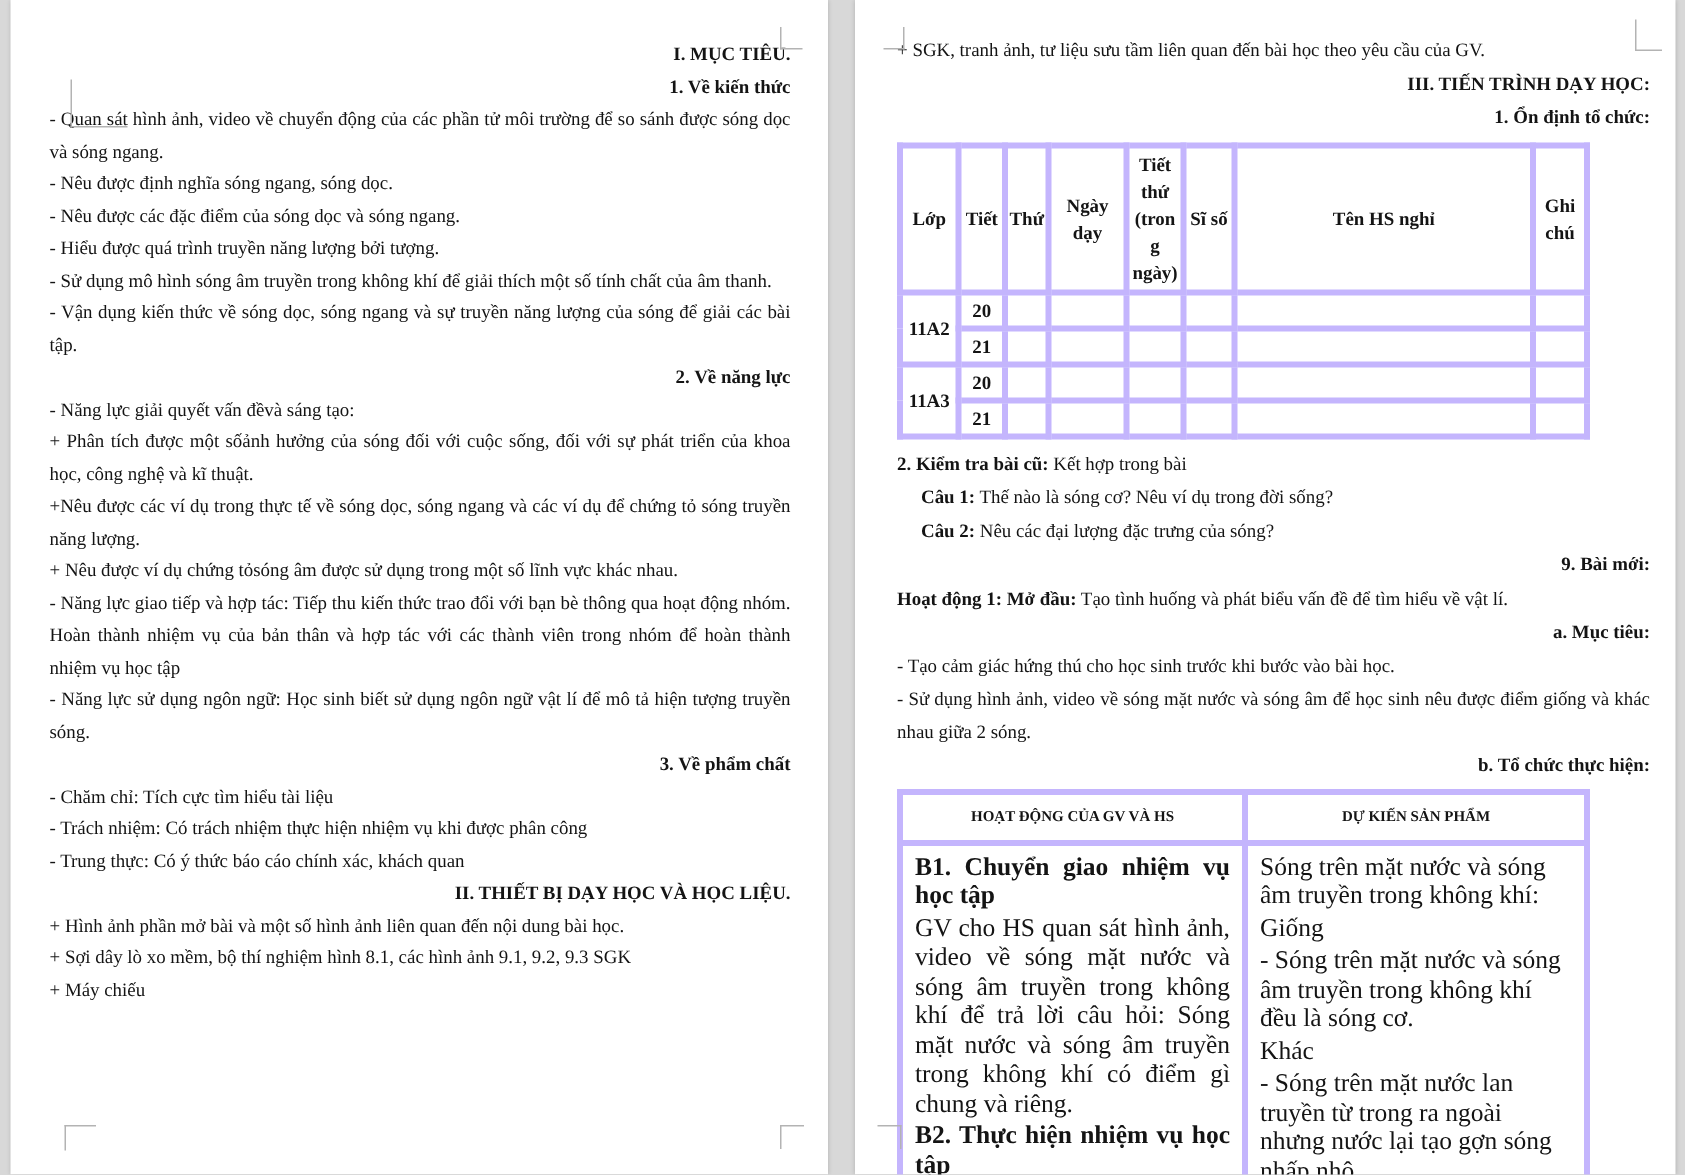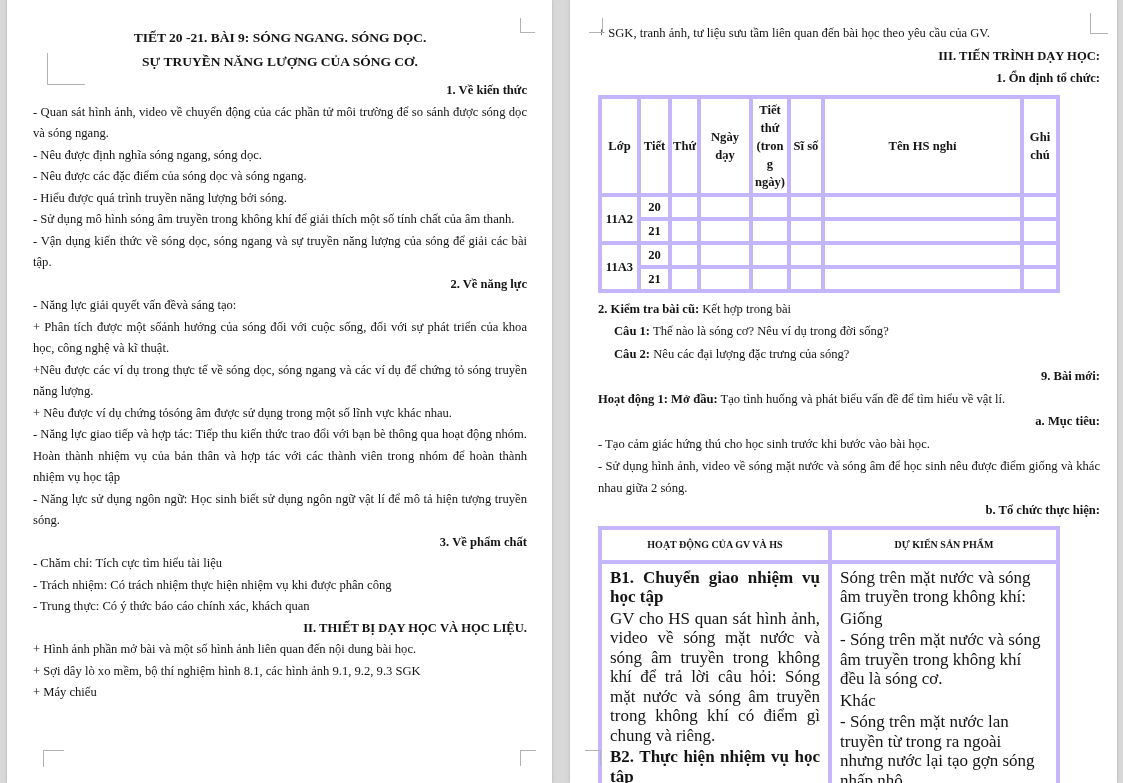--- a/index.html
+++ b/index.html
@@ -48,30 +48,27 @@
   #m-lp-br{left:520px;top:750px;width:15px;height:15px;border-left-width:1px;border-top-width:1px;}
   #m-rp-bl{left:585px;top:750px;width:15px;height:15px;border-right-width:1px;border-top-width:1px;}
 </style>
 </head>
 <body>
 
 <div id="canvas">
 
   <div class="page" id="page-left">
     <div class="inner-left">
-      <div class="title-wrap">
-        <p class="doc-title">TIẾT 20 -21. BÀI 9: SÓNG NGANG. SÓNG DỌC.</p>
-        <p class="doc-title">SỰ TRUYỀN NĂNG LƯỢNG CỦA SÓNG CƠ.</p>
-      </div>
       <div>
+          <p class="para h">I. MỤC TIÊU.</p>
           <p class="para h">1. Về kiến thức</p>
           <p class="para p">- Quan sát hình ảnh, video về chuyển động của các phần tử môi trường để so sánh được sóng dọc và sóng ngang.</p>
           <p class="para p">- Nêu được định nghĩa sóng ngang, sóng dọc.</p>
           <p class="para p">- Nêu được các đặc điểm của sóng dọc và sóng ngang.</p>
-          <p class="para p">- Hiểu được quá trình truyền năng lượng bởi sóng.</p>
+          <p class="para p">- Hiểu được quá trình truyền năng lượng bởi tượng.</p>
           <p class="para p">- Sử dụng mô hình sóng âm truyền trong không khí để giải thích một số tính chất của âm thanh.</p>
           <p class="para p">- Vận dụng kiến thức về sóng dọc, sóng ngang và sự truyền năng lượng của sóng để giải các bài tập.</p>
           <p class="para h">2. Về năng lực</p>
           <p class="para p">- Năng lực giải quyết vấn đềvà sáng tạo:</p>
           <p class="para p">+ Phân tích được một sốảnh hưởng của sóng đối với cuộc sống, đối với sự phát triển của khoa học, công nghệ và kĩ thuật.</p>
           <p class="para p">+Nêu được các ví dụ trong thực tế về sóng dọc, sóng ngang và các ví dụ để chứng tỏ sóng truyền năng lượng.</p>
           <p class="para p">+ Nêu được ví dụ chứng tỏsóng âm được sử dụng trong một số lĩnh vực khác nhau.</p>
           <p class="para p">- Năng lực giao tiếp và hợp tác: Tiếp thu kiến thức trao đổi với bạn bè thông qua hoạt động nhóm. Hoàn thành nhiệm vụ của bản thân và hợp tác với các thành viên trong nhóm để hoàn thành nhiệm vụ học tập</p>
           <p class="para p">- Năng lực sử dụng ngôn ngữ: Học sinh biết sử dụng ngôn ngữ vật lí để mô tả hiện tượng truyền sóng.</p>
           <p class="para h">3. Về phẩm chất</p>

